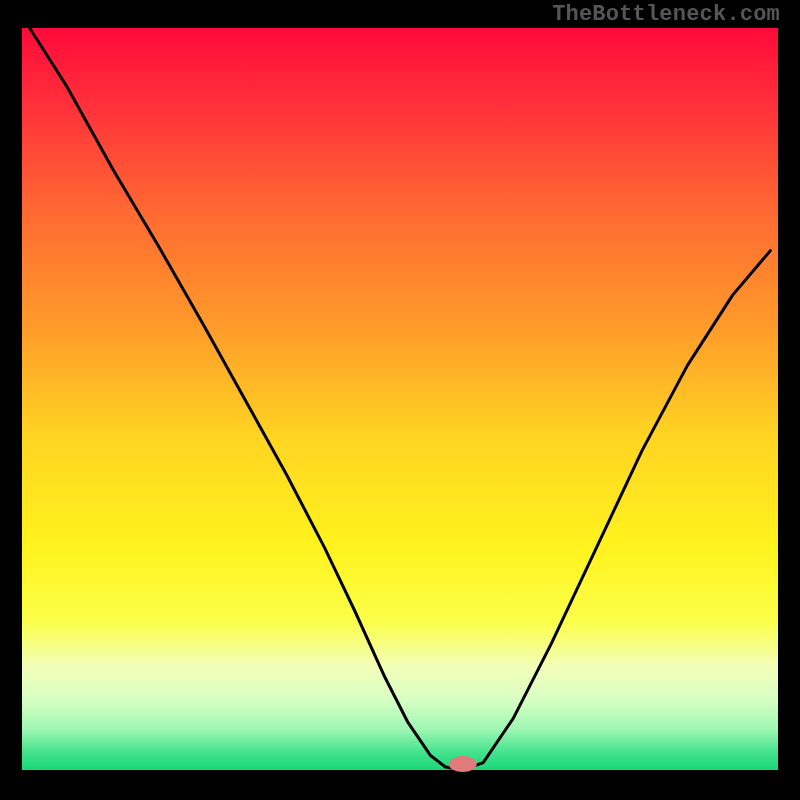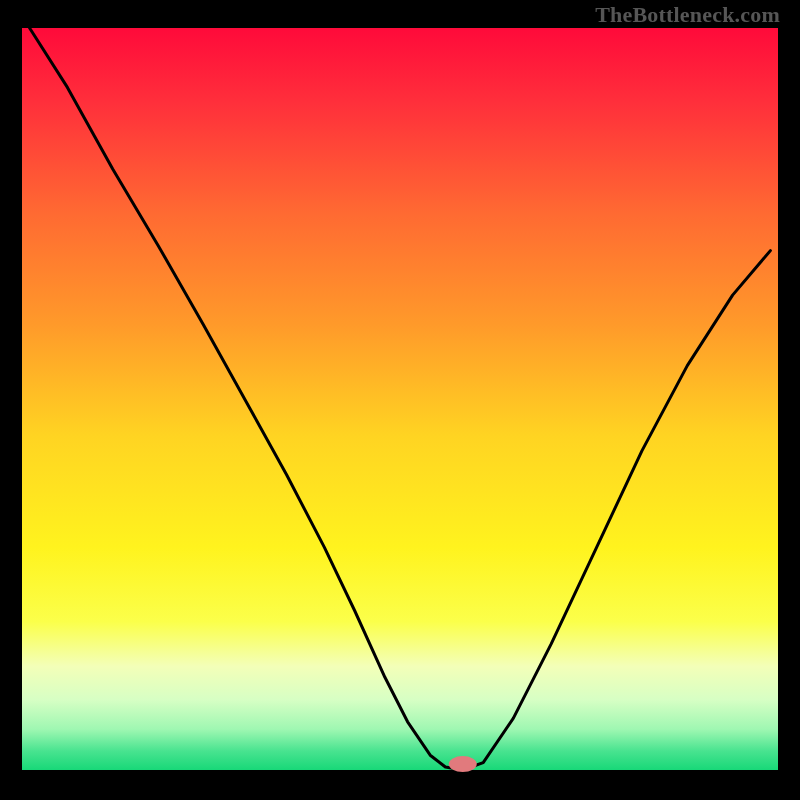--- a/index.html
+++ b/index.html
@@ -13,21 +13,21 @@
   .frame {
     position: relative;
     width: 800px;
     height: 800px;
     background: #000;
   }
   .watermark {
     position: absolute;
     top: 2px;
     right: 20px;
-    font-family: Liberation Serif, serif;
+    font-family: Liberation Mono, monospace;
     font-size: 22px;
     font-weight: 600;
     color: #565656;
     letter-spacing: 0.2px;
   }
   svg {
     position: absolute;
     top: 0;
     left: 0;
   }

